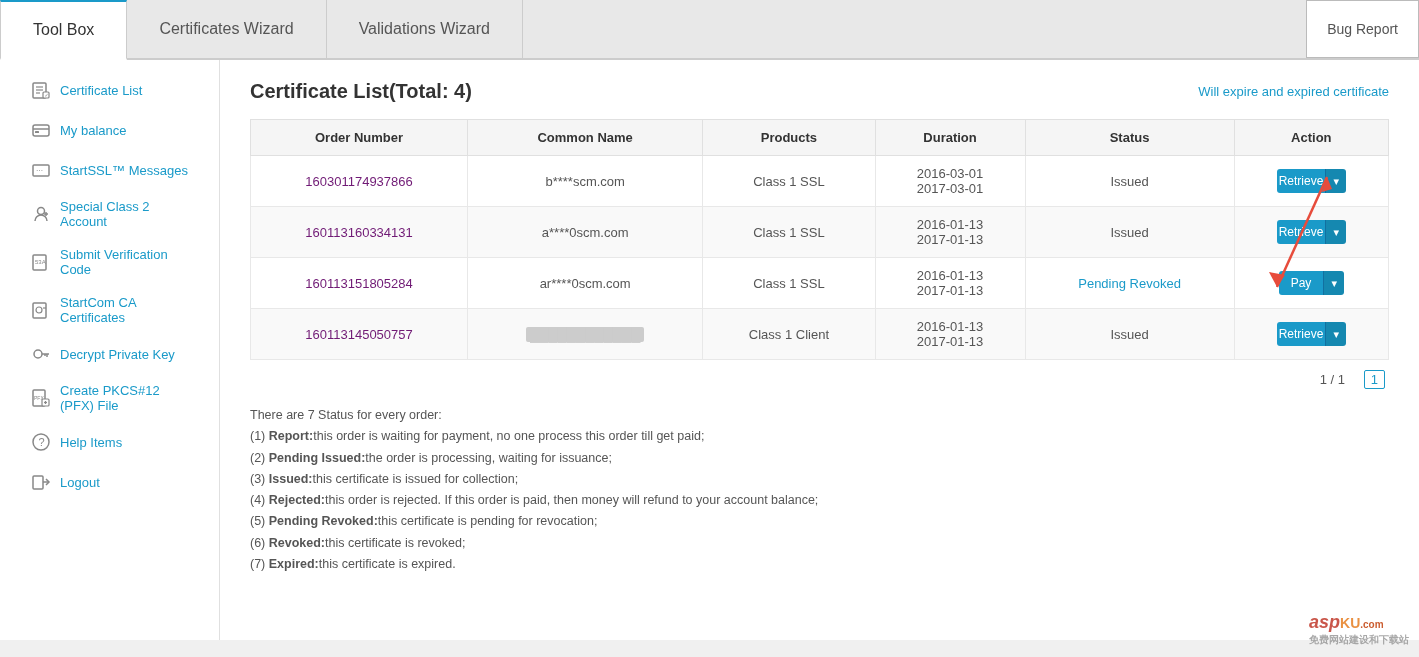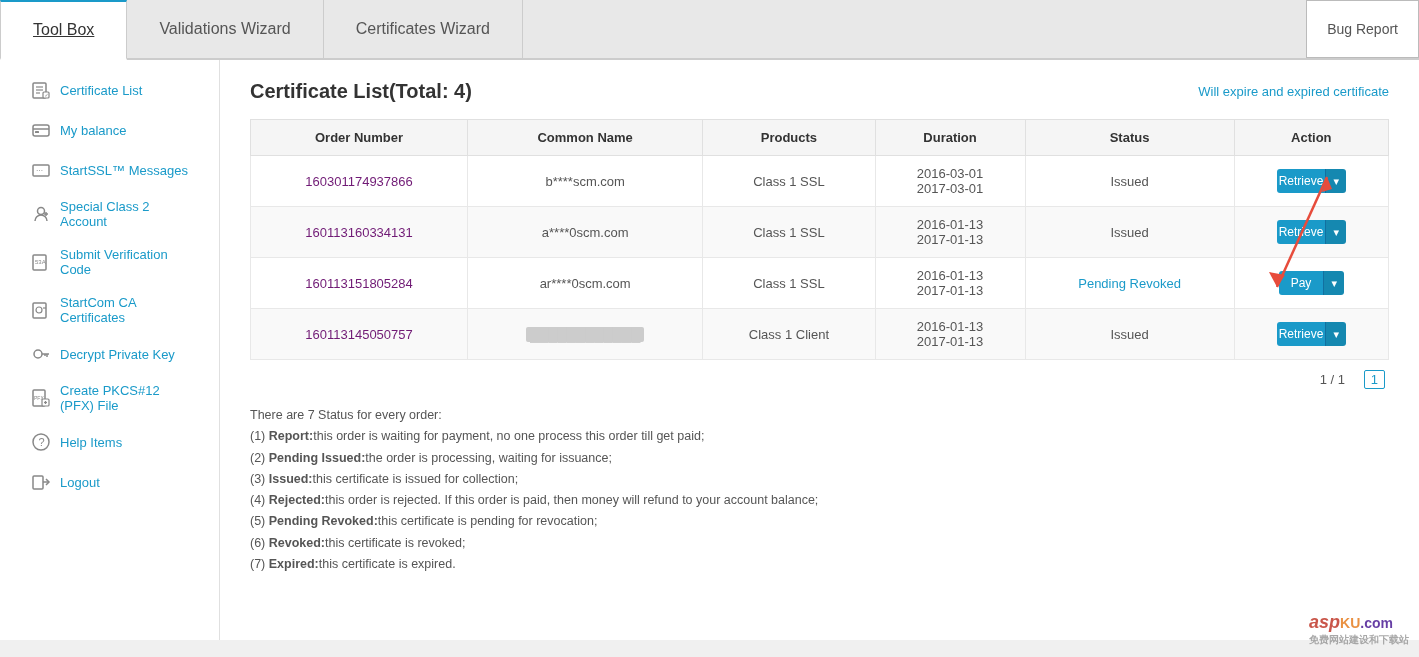--- a/index.html
+++ b/index.html
@@ -25,21 +25,20 @@
       color: #555;
       user-select: none;
     }
     .top-tab.active {
       background: #fff;
       color: #333;
       border-top: 2px solid #1a9ac9;
       border-bottom: 2px solid #fff;
       margin-bottom: -2px;
       font-weight: normal;
-      text-decoration: underline;
     }
     .top-tab:first-child { border-left: 1px solid #ccc; }
     .bug-report-btn {
       margin-left: auto;
       padding: 0 20px;
       background: #ffffff;
       border: 1px solid #bbb;
       font-size: 14px;
       cursor: pointer;
       display: flex;
@@ -199,21 +198,21 @@
       position: fixed;
       bottom: 10px;
       right: 10px;
       font-size: 13px;
       color: #c0392b;
       font-weight: bold;
       opacity: 0.85;
     }
     .watermark .asp { color: #c0392b; font-size: 18px; font-style: italic; }
     .watermark .ku { color: #e67e22; font-size: 14px; }
-    .watermark .com { color: #4c1d95; font-size: 14px; }
+    .watermark .com { color: #c2410c; font-size: 10px; }
     .watermark .sub { font-size: 10px; color: #999; display: block; text-align: right; }
 
     
     .table-wrapper { position: relative; }
     .red-arrow {
       position: absolute;
       right: 52px;
       top: 48px;
       width: 80px;
       height: 140px;
@@ -221,24 +220,24 @@
     }
   </style>
 </head>
 <body>
 
 <div class="top-tabs">
   <div class="top-tab active">
     <span>Tool Box</span>
   </div>
   <div class="top-tab">
-    <span>Validations Wizard</span>
+    <span>Certificates Wizard</span>
   </div>
   <div class="top-tab">
-    <span>Certificates Wizard</span>
+    <span>Validations Wizard</span>
   </div>
   <button class="bug-report-btn">
     <span>Bug Report</span>
   </button>
 </div>
 
 <div class="main-layout">
 
   <div class="sidebar">
     <div class="sidebar-item">

